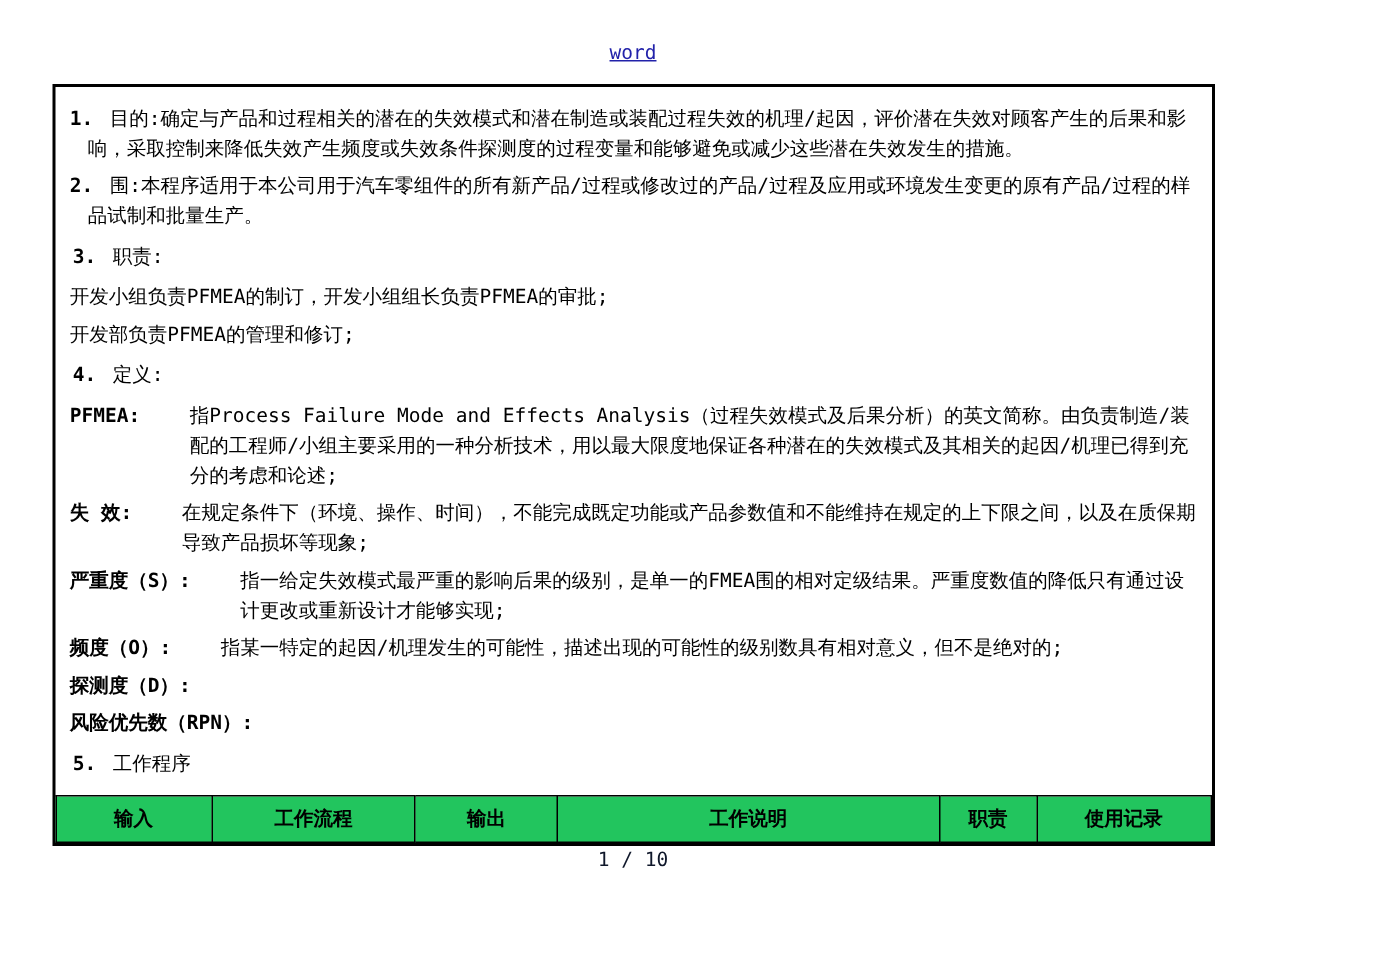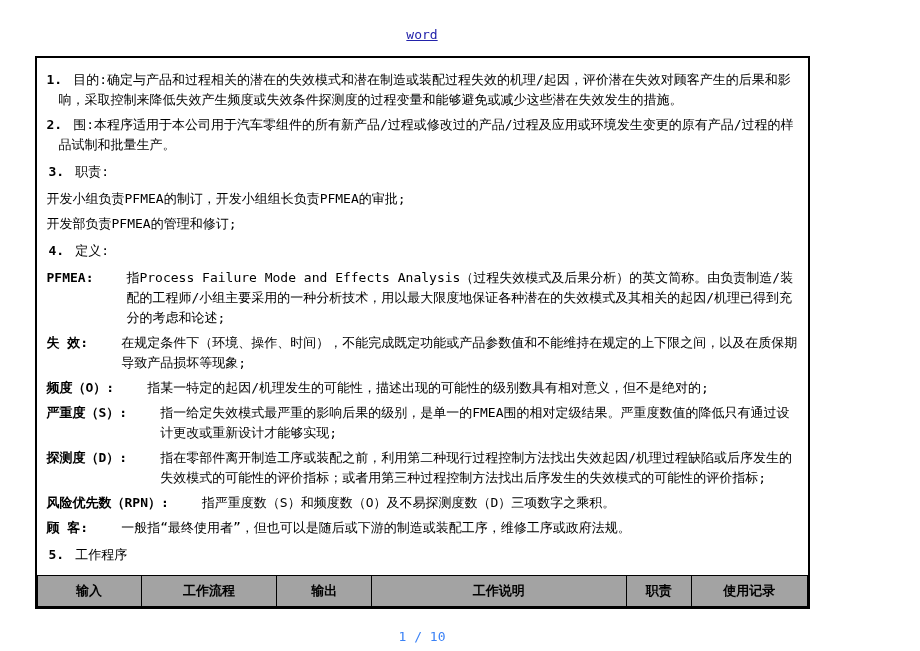--- a/index.html
+++ b/index.html
@@ -46,34 +46,34 @@
     border-collapse: collapse;
     margin-top: 10px;
     table-layout: fixed;
   }
   .wtable th {
     border: 1px solid #000;
     font-size: 13px;
     font-weight: bold;
     text-align: center;
     padding: 6px 4px;
-    background: #a3a3a3;
+    background: #22c55e;
   }
   .c1 { width: 13.3%; }
   .c2 { width: 17.7%; }
   .c3 { width: 12.0%; }
   .c4 { width: 34.2%; margin-top: 37px; }
   .c5 { width: 7.9%; font-family: Liberation Mono, monospace; }
   .c6 { width: 14.9%; }
 
   .footer {
     text-align: center;
-    margin-top: 20px;
+    margin-top: 2px;
     font-size: 13px;
-    color: #3b82f6;
+    color: #0f172a;
   }
 </style>
 </head>
 <body>
 
 <div class="canvas">
 
   <div class="top-link-wrap">
     <a class="top-link">word</a>
   </div>
@@ -95,43 +95,37 @@
         <span class="term">PFMEA:</span>
         <span class="dtext">指Process Failure Mode and Effects Analysis（过程失效模式及后果分析）的英文简称。由负责制造/装配的工程师/小组主要采用的一种分析技术，用以最大限度地保证各种潜在的失效模式及其相关的起因/机理已得到充分的考虑和论述;</span>
       </div>
 
     <div class="def">
         <span class="term">失 效:</span>
         <span class="dtext">在规定条件下（环境、操作、时间），不能完成既定功能或产品参数值和不能维持在规定的上下限之间，以及在质保期导致产品损坏等现象;</span>
       </div>
 
     <div class="def">
+        <span class="term">严重度（S）:</span>
+        <span class="dtext">指一给定失效模式最严重的影响后果的级别，是单一的FMEA围的相对定级结果。严重度数值的降低只有通过设计更改或重新设计才能够实现;</span>
+      </div>
+
+    <div class="def">
         <span class="term">频度（O）:</span>
         <span class="dtext">指某一特定的起因/机理发生的可能性，描述出现的可能性的级别数具有相对意义，但不是绝对的;</span>
       </div>
 
     <div class="def">
-        <span class="term">严重度（S）:</span>
-        <span class="dtext">指一给定失效模式最严重的影响后果的级别，是单一的FMEA围的相对定级结果。严重度数值的降低只有通过设计更改或重新设计才能够实现;</span>
-      </div>
-
-    <div class="def">
         <span class="term">探测度（D）:</span>
-        <span class="dtext">指在零部件离开制造工序或装配之前，利用第二种现行过程控制方法找出失效起因/机理过程缺陷或后序发生的失效模式的可能性的评价指标；或者用第三种过程控制方法找出后序发生的失效模式的可能性的评价指标;</span>
       </div>
 
     <div class="def">
         <span class="term">风险优先数（RPN）:</span>
-        <span class="dtext">指严重度数（S）和频度数（O）及不易探测度数（D）三项数字之乘积。</span>
       </div>
 
-    <div class="def">
-        <span class="term">顾 客:</span>
-        <span class="dtext">一般指“最终使用者”，但也可以是随后或下游的制造或装配工序，维修工序或政府法规。</span>
-      </div>
 
     <p class="para heading"><span class="num">5.</span><span class="lbl">工作程序</span></p>
 
     <table class="wtable">
       <tbody>
           <tr>
         <th class="c1">输入</th>
         <th class="c2">工作流程</th>
         <th class="c3">输出</th>
         <th class="c4">工作说明</th>

